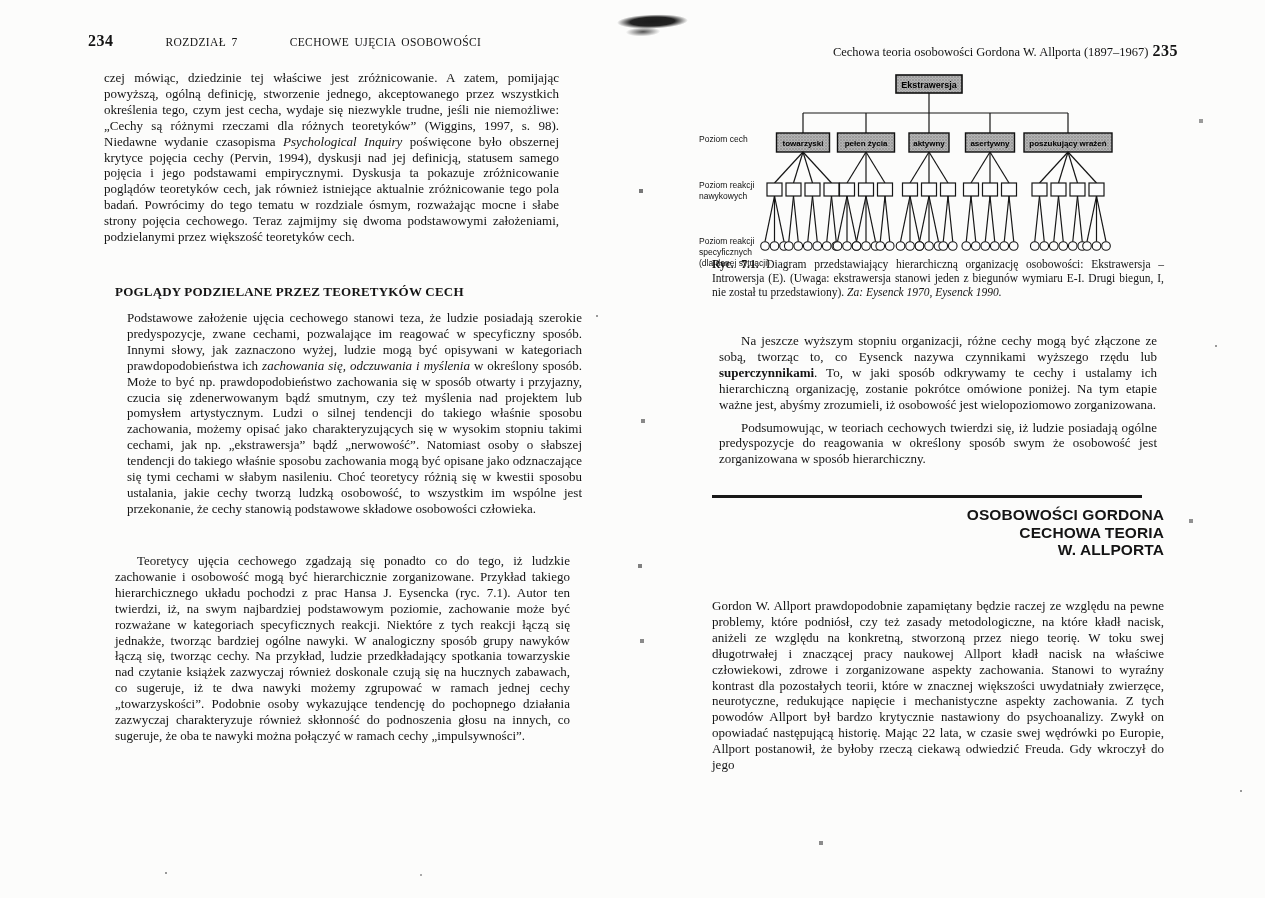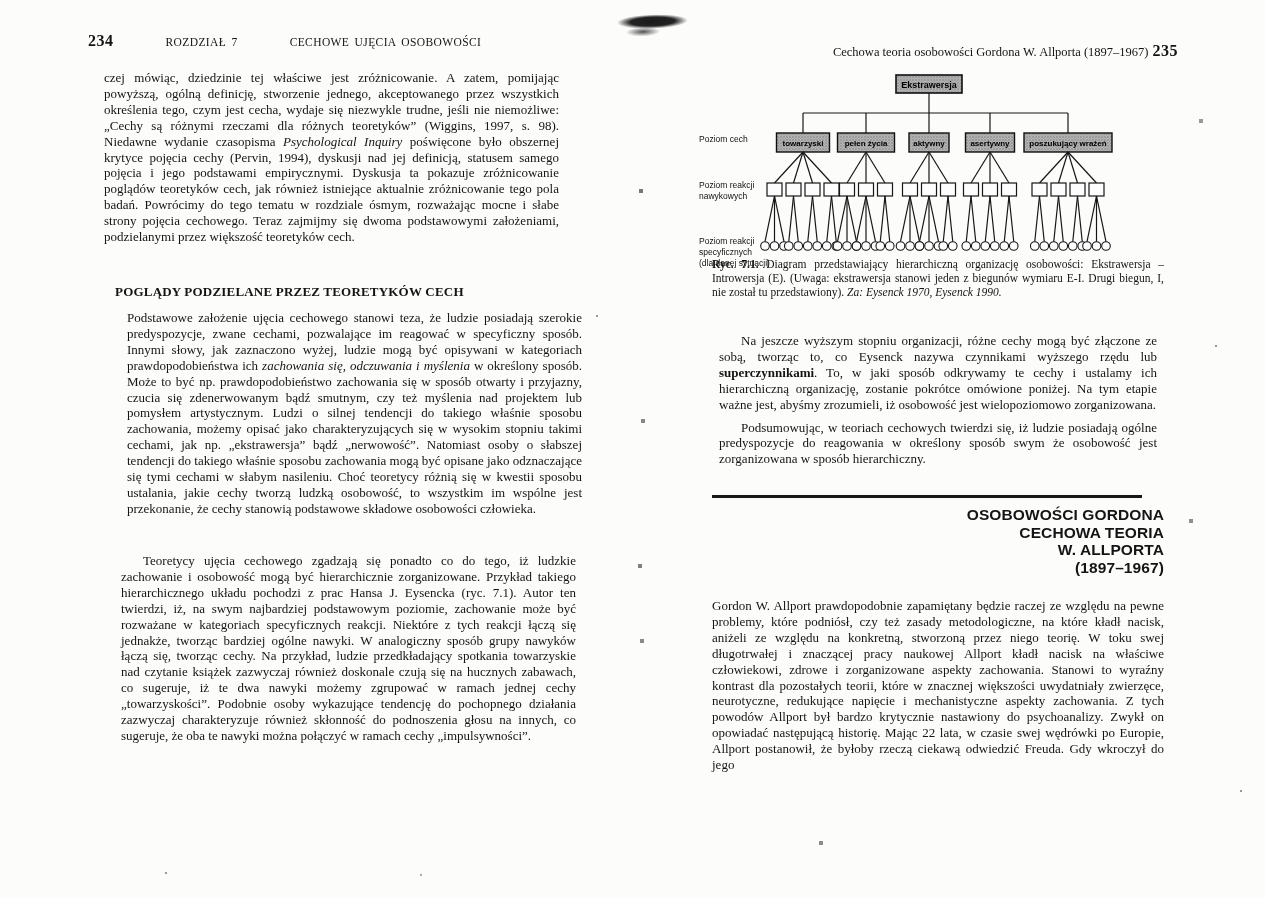--- a/index.html
+++ b/index.html
@@ -23,21 +23,21 @@
     hyphens:auto;-webkit-hyphens:auto;
   }
   .bodytext p{margin:7px;}
   .indent{text-indent:22px;}
   .seg-i{font-style:italic;}
   .seg-b{font-weight:bold;}
   .p1-left{left:104px;top:70px;width:455px;}
   .h-left{left:115px;top:284px;width:455px;
     font-family:Liberation Serif, serif;font-weight:bold;font-size:13px;letter-spacing:.2px;}
   .p2-left{left:106px;top:310px;width:455px;margin-left:21px;}
-  .p3-left{left:121px;top:553px;width:455px;font-family:Liberation Serif, serif;}
+  .p3-left{left:115px;top:553px;width:455px;font-family:Liberation Serif, serif;}
   .caption{left:712px;top:257px;width:452px;font-size:11.5px;line-height:14px;text-align:justify;}
   .p12-right{left:712px;top:326px;width:452px;}
   .p12-right p + p{margin-top:0;}
   .rule-right{left:712px;top:495px;width:430px;height:2.5px;background:#181818;}
   .h-right{left:712px;top:506px;width:452px;text-align:right;
     font-family:"Liberation Sans", sans-serif;font-weight:bold;font-size:15.5px;line-height:17.5px;letter-spacing:.1px;}
   .p3-right{left:712px;top:598px;width:452px;}
   
   .figure-wrap{left:693px;top:64px;width:482px;height:216px;}
   
@@ -235,16 +235,15 @@
   <p class="indent"><span>Na jeszcze wyższym stopniu organizacji, różne cechy mogą być złączone ze sobą, tworząc to, co Eysenck nazywa czynnikami wyższego rzędu lub </span><span class="seg-b">superczynnikami</span><span>. To, w jaki sposób odkrywamy te cechy i ustalamy ich hierarchiczną organizację, zostanie pokrótce omówione poniżej. Na tym etapie ważne jest, abyśmy zrozumieli, iż osobowość jest wielopoziomowo zorganizowana.</span></p>
   <p class="indent">Podsumowując, w teoriach cechowych twierdzi się, iż ludzie posiadają ogólne predyspozycje do reagowania w określony sposób swym że osobowość jest zorganizowana w sposób hierarchiczny.</p>
 </div>
 
 <div class="abs rule-right"></div>
 
 <div class="abs h-right">
   <div>OSOBOWOŚCI GORDONA</div>
   <div>CECHOWA TEORIA</div>
   <div>W. ALLPORTA</div>
-  <div>(1897–1967)</div>
 </div>
 
 <div class="abs bodytext p3-right">Gordon W. Allport prawdopodobnie zapamiętany będzie raczej ze względu na pewne problemy, które podniósł, czy też zasady metodologiczne, na które kładł nacisk, aniżeli ze względu na konkretną, stworzoną przez niego teorię. W toku swej długotrwałej i znaczącej pracy naukowej Allport kładł nacisk na właściwe człowiekowi, zdrowe i zorganizowane aspekty zachowania. Stanowi to wyraźny kontrast dla pozostałych teorii, które w znacznej większości uwydatniały zwierzęce, neurotyczne, redukujące napięcie i mechanistyczne aspekty zachowania. Z tych powodów Allport był bardzo krytycznie nastawiony do psychoanalizy. Zwykł on opowiadać następującą historię. Mając 22 lata, w czasie swej wędrówki po Europie, Allport postanowił, że byłoby rzeczą ciekawą odwiedzić Freuda. Gdy wkroczył do jego</div>
 
 </body></html>

